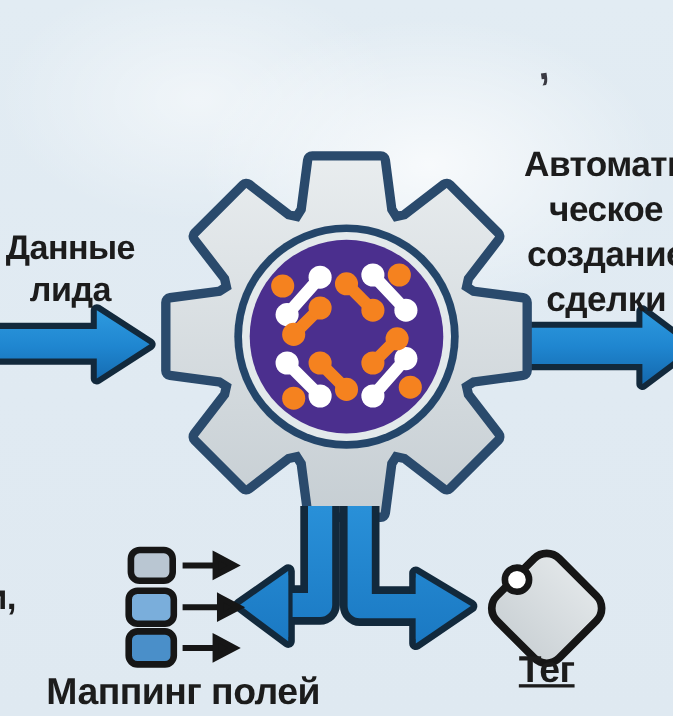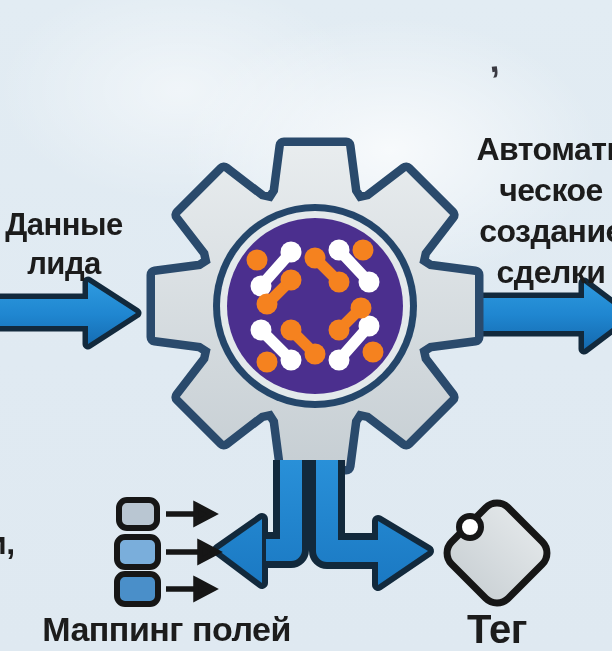--- a/index.html
+++ b/index.html
@@ -13,21 +13,21 @@
   }
   svg.art{position:absolute;left:0;top:0;}
   .lbl{
     position:absolute;color:#1c1c1c;font-weight:bold;text-align:center;
     letter-spacing:-0.5px;line-height:39px;font-size:31px;white-space:nowrap;
   }
   .lbl span{display:block;}
   .lbl-lead{left:-10px;top:205px;width:148px;}
   .lbl-deal{left:445px;top:129px;width:212px;line-height:41px;font-size:32px;}
   .lbl-map{left:24px;top:610px;width:285px;font-size:34px;}
-  .lbl-tag{left:447px;top:610px;width:100px;font-size:40px;}
+  .lbl-tag{left:447px;top:590px;width:100px;font-size:34px;text-decoration:underline;}
   .lbl-frag{left:-13px;top:524px;width:40px;text-align:left;font-size:32px;}
   .lbl-mark{left:478px;top:40px;width:30px;font-size:36px;color:#3a3a42;
             transform:rotate(-8deg);font-weight:bold;}
 </style>
 </head>
 <body>
 
 <div class="canvas">
 
 <svg class="art" width="612" height="651" viewBox="0 0 612 651">

